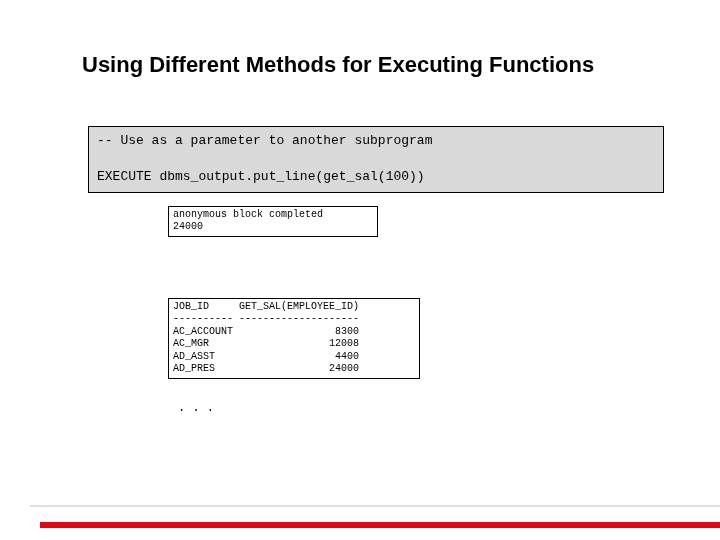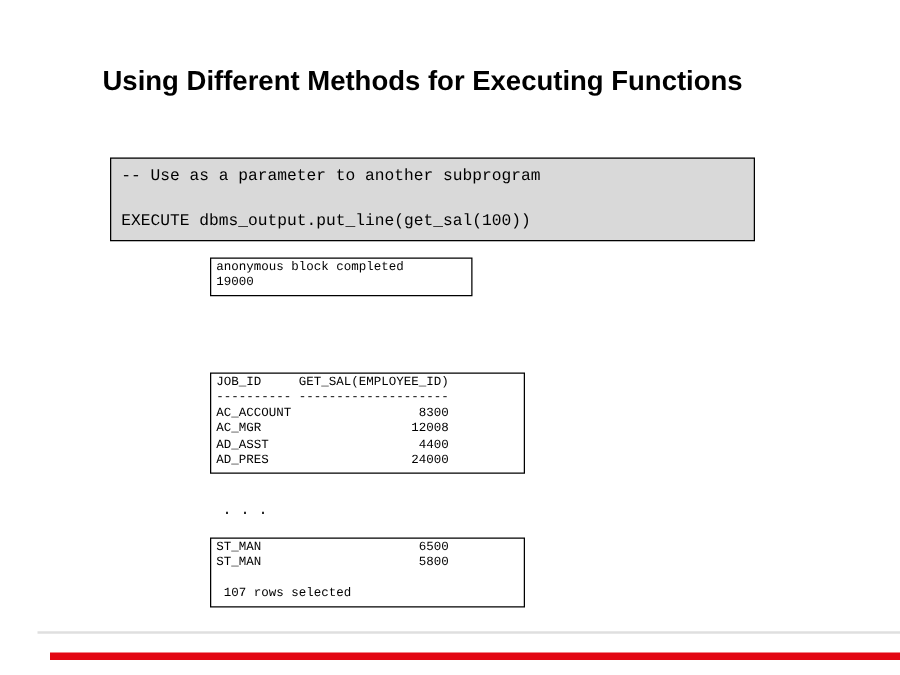--- a/index.html
+++ b/index.html
@@ -21,21 +21,21 @@
     padding: 28px 40px 0 48px;
   }
   .code-box {
     border: 1px solid #000;
     background: #d9d9d9;
     font-family: "Courier New", monospace;
     font-size: 13px;
     line-height: 1.4;
     color: #000;
     padding: 5px 8px;
-    width: 516px;
+    width: 576px;
     white-space: pre;
   }
   .output-box {
     border: 1px solid #000;
     background: #ffffff;
     font-family: "Courier New", monospace;
     font-size: 10px;
     line-height: 1.25;
     color: #000;
     padding: 2px 4px;
@@ -114,38 +114,34 @@
 <body>
 
 <div class="slide-title">Using Different Methods for Executing Functions</div>
 
 <div class="content-area">
 
   <div class="code-box">-- Use as a parameter to another subprogram
 
 EXECUTE dbms_output.put_line(get_sal(100))</div>
   <div class="output-box output-small">anonymous block completed
-19000</div>
+24000</div>
 
   <div class="sp12"></div>
 
 
   <div class="sp6"></div>
 
   <div class="output-box output-wide">JOB_ID     GET_SAL(EMPLOYEE_ID)
 ---------- --------------------
 AC_ACCOUNT                 8300
 AC_MGR                    12008
 AD_ASST                    4400
 AD_PRES                   24000</div>
   <div class="ellipsis">. . .</div>
-  <div class="output-box output-wide">ST_MAN                     6500
-ST_MAN                     5800
-
- 107 rows selected</div>
 
 </div>
 
 <div class="sep-line"></div>
 
 <div class="footer">
   <div class="red-bar"></div>
 </div>
 
 </body></html>

